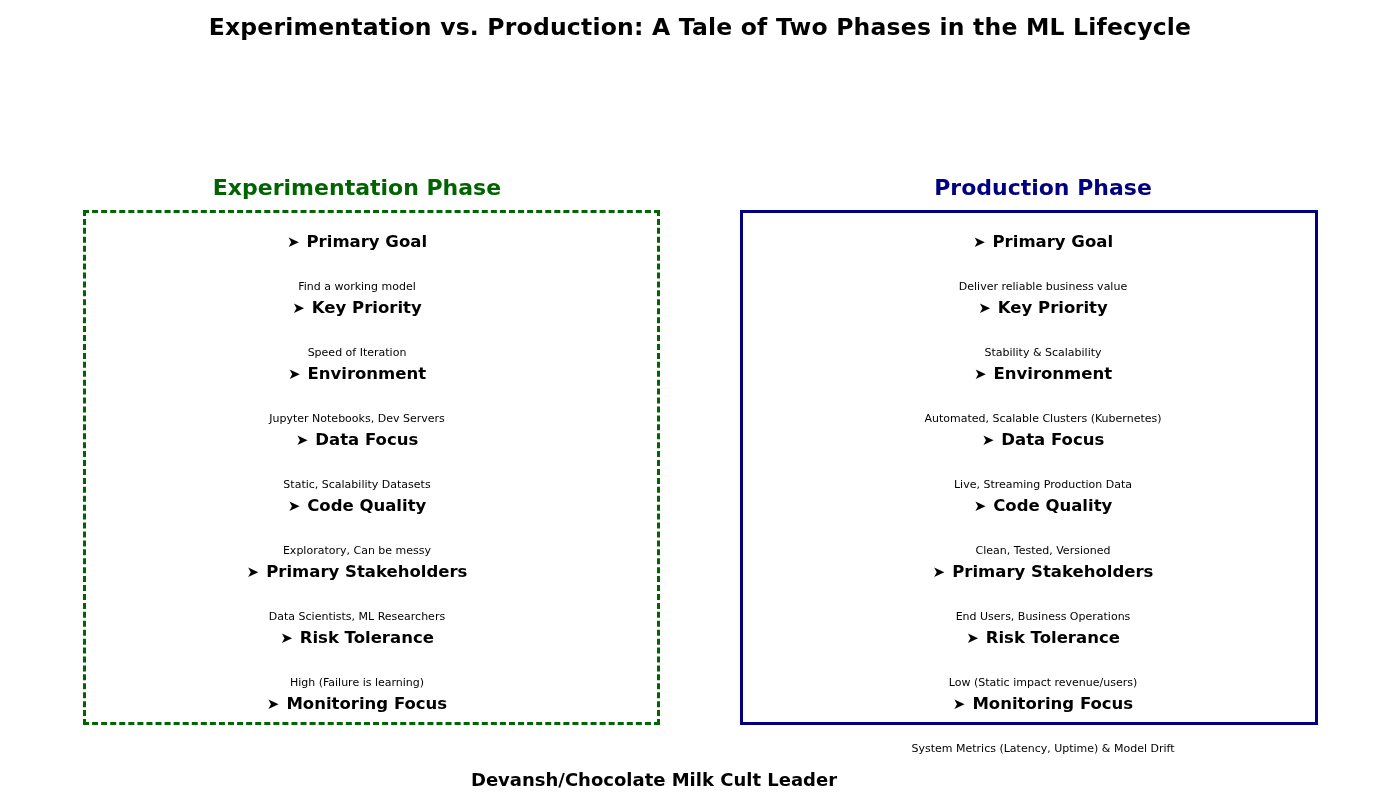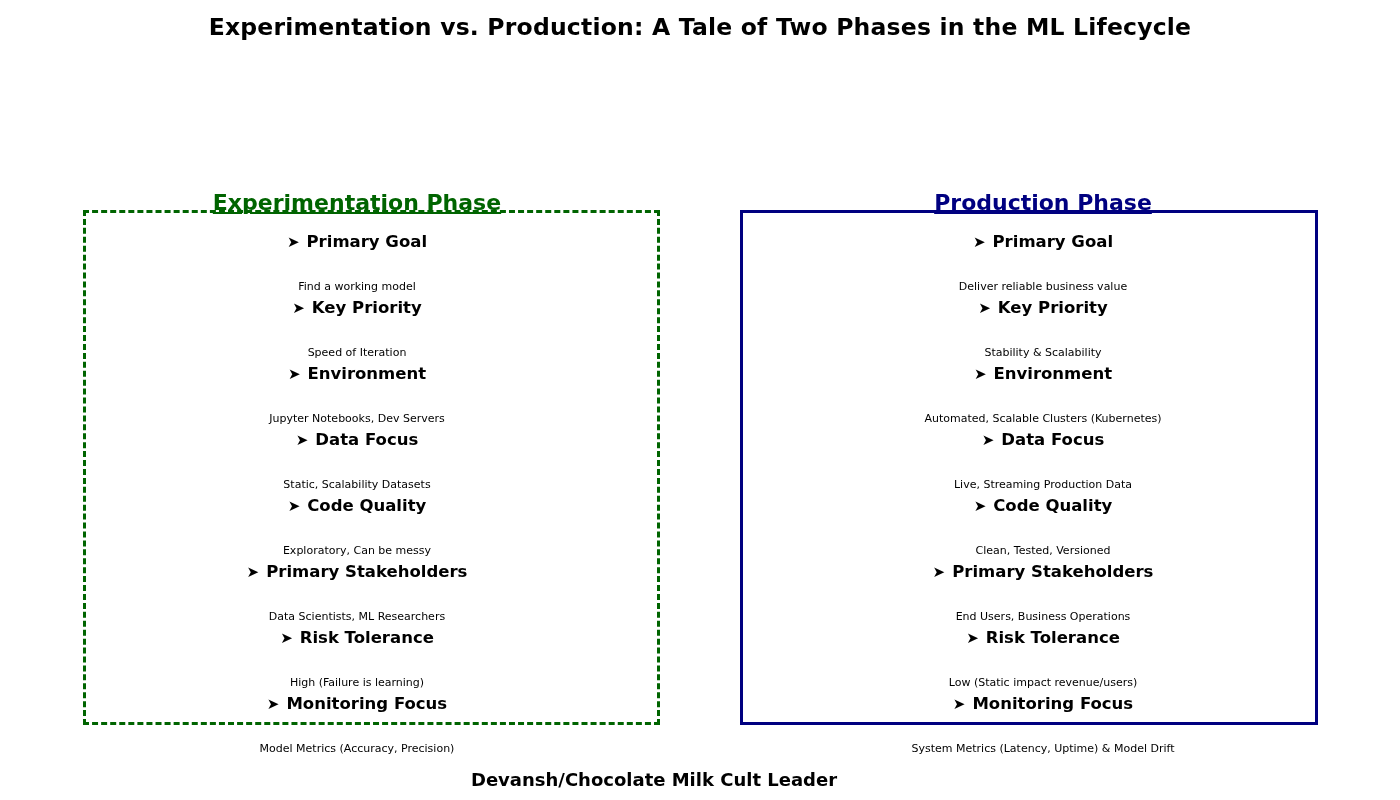--- a/index.html
+++ b/index.html
@@ -18,27 +18,26 @@
     top: 13px;
     left: 0;
     width: 1400px;
     text-align: center;
     font-size: 23.5px;
     font-weight: bold;
     letter-spacing: 0.2px;
   }
   .phase-title {
     position: absolute;
-    top: 190px;
+    top: 175px;
     width: 600px;
     height: 27px;
     text-align: center;
     font-size: 22px;
     font-weight: bold;
-    text-decoration: underline;
   }
   .phase-title.exp { left: 57px; color: #006400; }
   .phase-title.prod { left: 743px; color: #000080; }
   .phase-box {
     position: absolute;
     top: 210px;
     height: 515px;
     background: transparent;
   }
   .phase-box.exp  { left: 83px;  width: 577px; border: 3px dashed #006400; }
@@ -83,21 +82,20 @@
     <div class="line value">Jupyter Notebooks, Dev Servers</div>
     <div class="line label"><span class="arrow">➤</span><span>Data Focus</span></div>
     <div class="line value">Static, Scalability Datasets</div>
     <div class="line label"><span class="arrow">➤</span><span>Code Quality</span></div>
     <div class="line value">Exploratory, Can be messy</div>
     <div class="line label"><span class="arrow">➤</span><span>Primary Stakeholders</span></div>
     <div class="line value">Data Scientists, ML Researchers</div>
     <div class="line label"><span class="arrow">➤</span><span>Risk Tolerance</span></div>
     <div class="line value">High (Failure is learning)</div>
     <div class="line label"><span class="arrow">➤</span><span>Monitoring Focus</span></div>
-    <div class="line value">Model Metrics (Accuracy, Precision)</div>
   </div>
 
   <div class="phase-title prod">Production Phase</div>
   <div class="phase-box prod"></div>
   <div class="stack prod">
     <div class="line label"><span class="arrow">➤</span><span>Primary Goal</span></div>
     <div class="line value">Deliver reliable business value</div>
     <div class="line label"><span class="arrow">➤</span><span>Key Priority</span></div>
     <div class="line value">Stability &amp; Scalability</div>
     <div class="line label"><span class="arrow">➤</span><span>Environment</span></div>

